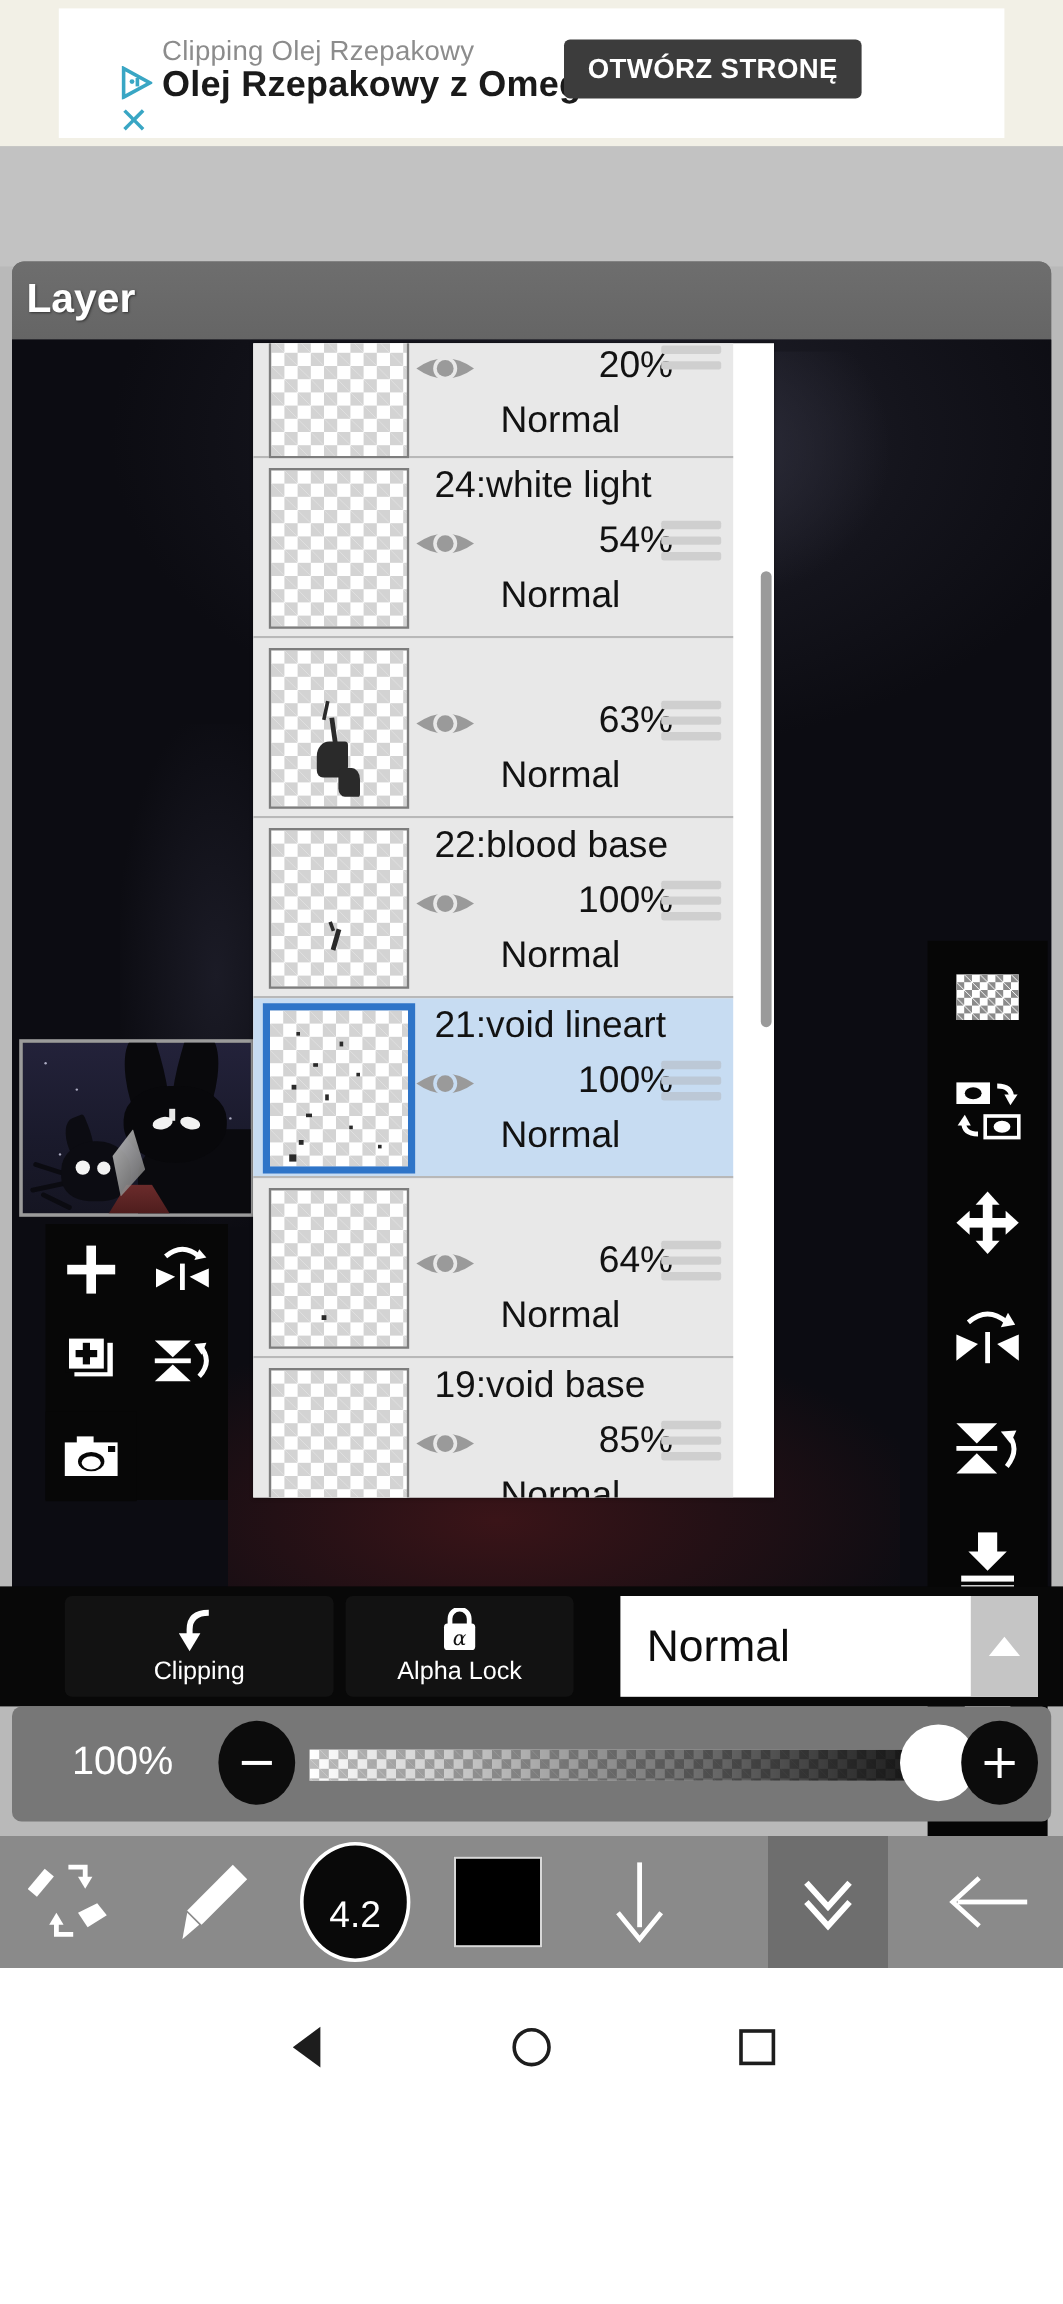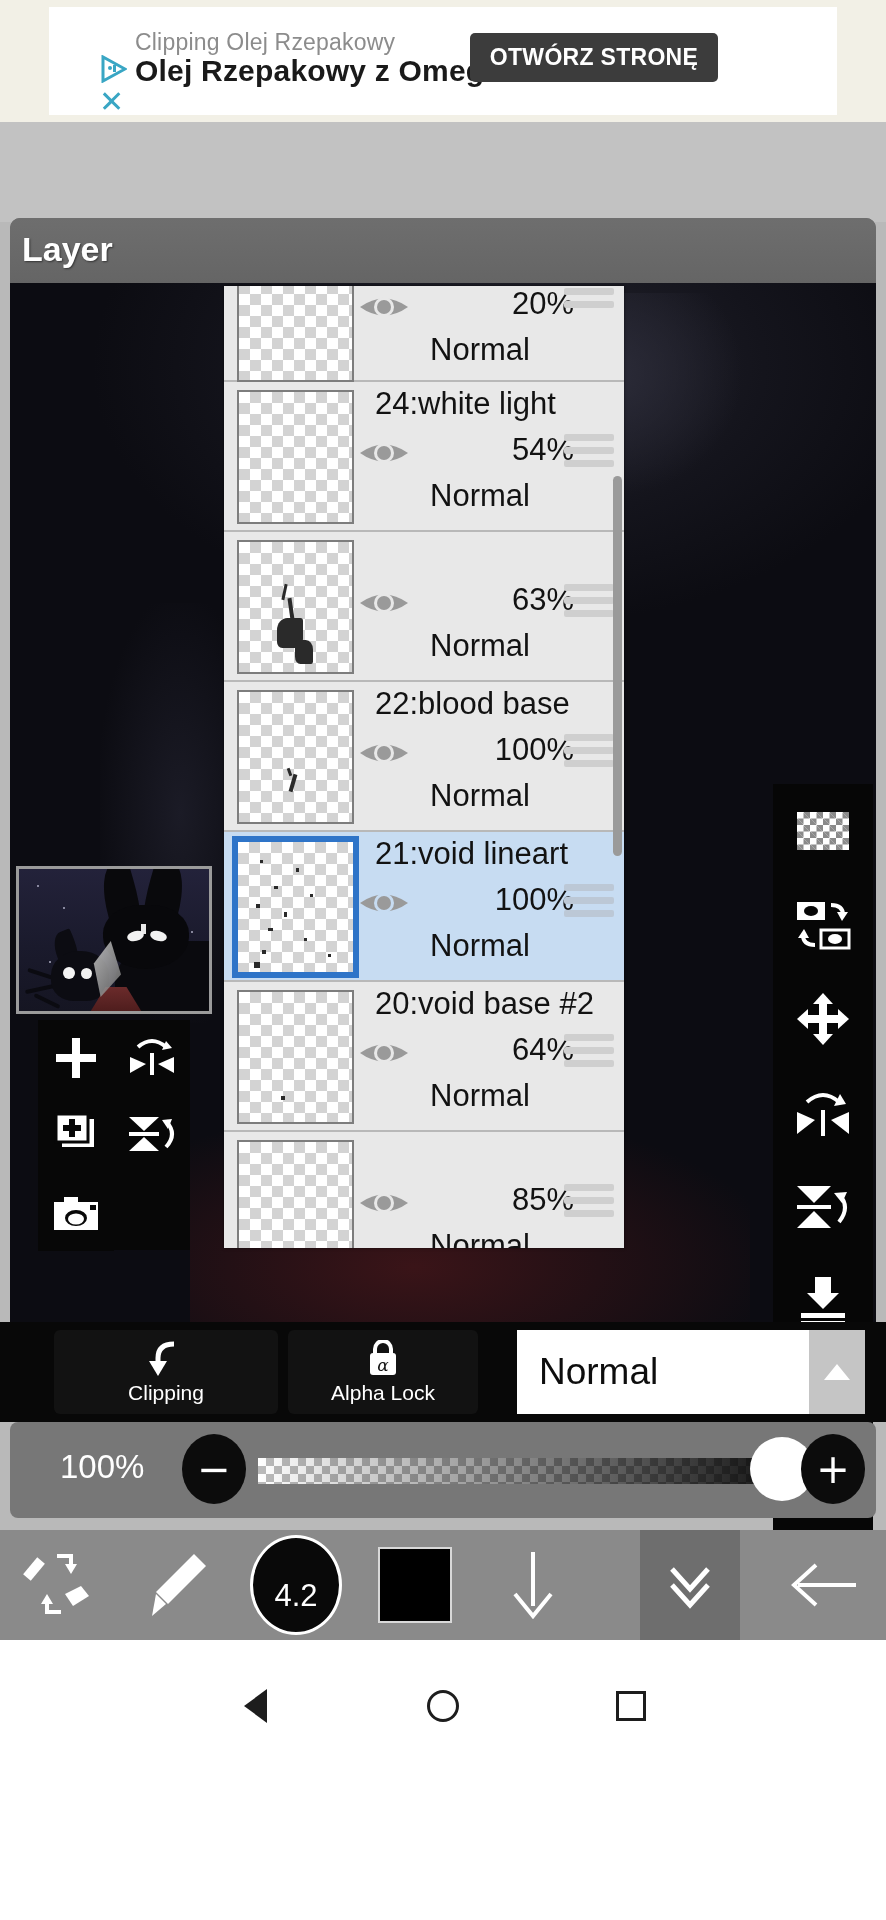--- a/index.html
+++ b/index.html
@@ -82,21 +82,21 @@
     position: absolute; left: 90px; top: 320px; width: 160px; height: 420px;
     background: radial-gradient(ellipse at 50% 50%, #1b1b26 0%, rgba(12,12,18,0) 75%);
   }
   .bd-red {
     position: absolute; left: 180px; top: 840px; width: 560px; height: 240px;
     background: radial-gradient(ellipse at 40% 60%, #3a1418 0%, rgba(16,8,10,0) 78%);
   }
 
   
   .layer-list {
-    position: absolute; left: 224px; top: 286px; width: 400px; height: 962px;
+    position: absolute; left: 211px; top: 286px; width: 434px; height: 962px;
     background: #ffffff;
     box-shadow: 0 0 3px rgba(0,0,0,.55);
     overflow: hidden;
   }
   .row {
     position: relative; width: 400px; height: 150px;
     background: #e8e8e8;
     border-bottom: 2px solid #b8b8b8;
   }
   .row.first { height: 96px; }
@@ -565,37 +565,37 @@
           <i></i>
           <i></i>
         </div>
       <div class="row-blend">Normal</div>
     </div>
 
     <div class="row">
       <div class="thumb">
         <div class="speck" style="left:42px;top:104px;width:4px;height:4px"></div>
       </div>
-      <div class="row-name">20:void base #2</div>
       <svg class="row-eye" viewBox="0 0 56 38">
         <path d="M4 19 Q28 2 52 19 Q28 36 4 19 Z" fill="#9a9a9a"></path>
         <circle cx="28" cy="19" r="10" fill="#e8e8e8"></circle>
         <circle cx="28" cy="19" r="7" fill="#9a9a9a"></circle>
       </svg>
       <div class="row-opacity">64%</div>
       <div class="row-handle">
           <i></i>
           <i></i>
           <i></i>
         </div>
       <div class="row-blend">Normal</div>
     </div>
 
     <div class="row partial">
       <div class="thumb"></div>
+      <div class="row-name">19:void base</div>
       <svg class="row-eye" viewBox="0 0 56 38">
         <path d="M4 19 Q28 2 52 19 Q28 36 4 19 Z" fill="#9a9a9a"></path>
         <circle cx="28" cy="19" r="10" fill="#e8e8e8"></circle>
         <circle cx="28" cy="19" r="7" fill="#9a9a9a"></circle>
       </svg>
       <div class="row-opacity">85%</div>
       <div class="row-handle">
           <i></i>
           <i></i>
           <i></i>

